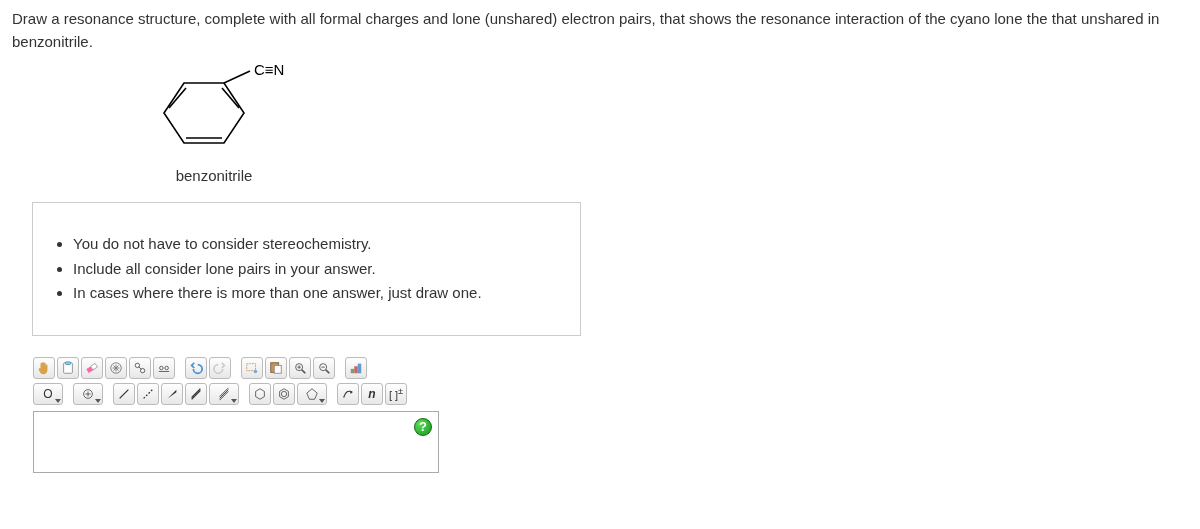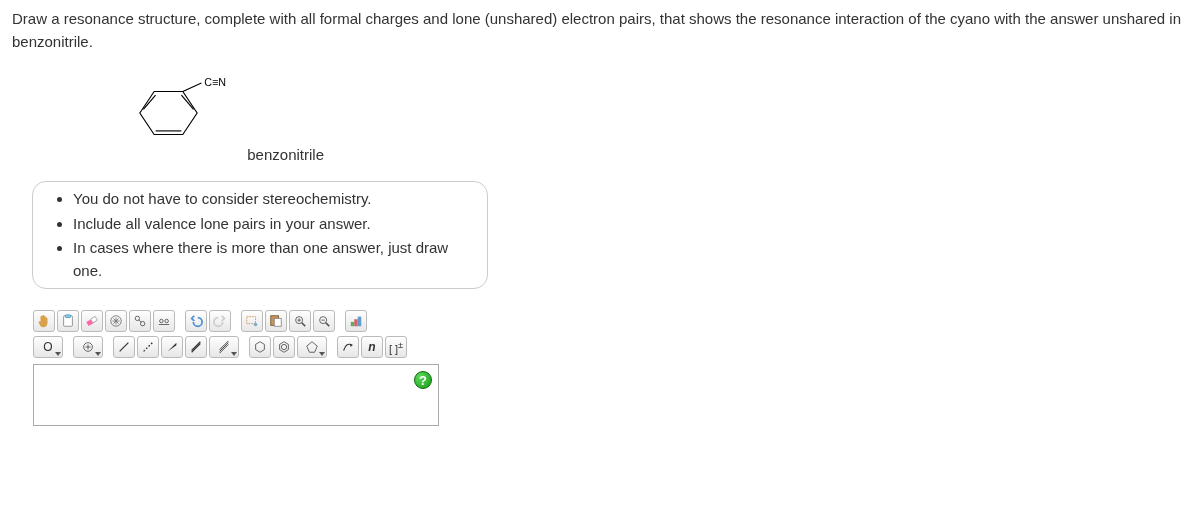--- a/index.html
+++ b/index.html
@@ -9,32 +9,32 @@
       color: #333;
       background: #fff;
       width: 1200px;
       padding: 8px 12px;
     }
     .question-text { line-height: 1.5; margin-bottom: 10px; }
     .question-text .b { font-weight: normal; }
     .molecule-block {
       margin: 6px 0 12px 92px;
       display: flex;
-      flex-direction: row;
-      align-items: flex-end;
+      flex-direction: column;
+      align-items: center;
       width: 220px;
     }
     .molecule-svg { width: 200px; height: 100px; }
     .molecule-label { font-size: 15px; margin-top: 4px; }
     .hint-box {
       border: 1px solid #ccc;
-      border-radius: 14px;
-      padding: 4px 18px;
+      border-radius: 0;
+      padding: 28px 18px;
       margin: 18px 0 18px 20px;
-      width: 456px;
+      width: 549px;
       background:#fff;
     }
     .hint-box ul { list-style: disc; padding-left: 22px; }
     .hint-box li { margin: 2px 0; line-height: 1.5; font-size:15px;}
     .editor {
       margin-left: 20px;
       width: 408px;
       border:1px solid transparent;
     }
     .toolbar-row {
@@ -75,41 +75,41 @@
       display:flex;align-items:center;justify-content:center;
       border:1px solid #0a6a0a;
       cursor:pointer;
     }
     .charge-label{font-size:11px;}
   </style>
 </head>
 <body>
 
 <div class="question-text">
-  <span>Draw a resonance structure, complete with all formal charges and lone (unshared) electron pairs, that shows the resonance interaction of the </span><span class="b">cyano</span><span> with the </span><span class="b">answer</span><span> unshared in </span><span class="b">benzonitrile</span><span>.</span>
+  <span>Draw a resonance structure, complete with all formal charges and lone (unshared) electron pairs, that shows the resonance interaction of the </span><span class="b">cyano</span><span> lone the </span><span class="b">that</span><span> unshared in </span><span class="b">benzonitrile</span><span>.</span>
 </div>
 
 <div class="molecule-block">
   <svg class="molecule-svg" viewBox="0 0 200 100">
     <g stroke="#000" stroke-width="1.6" fill="none">
       <polygon points="50,50 70,20 110,20 130,50 110,80 70,80"></polygon>
       <line x1="55" y1="45" x2="72" y2="25"></line>
       <line x1="108" y1="25" x2="125" y2="45"></line>
       <line x1="72" y1="75" x2="108" y2="75"></line>
       <line x1="110" y1="20" x2="136" y2="8"></line>
     </g>
     <text x="140" y="12" font-size="15" font-family="Arial">C≡N</text>
   </svg>
   <div class="molecule-label">benzonitrile</div>
 </div>
 
 <div class="hint-box">
   <ul>
     <li>You do not have to consider stereochemistry.</li>
-    <li>Include all valence lone pairs in your answer.</li>
+    <li>Include all consider lone pairs in your answer.</li>
     <li>In cases where there is more than one answer, just draw one.</li>
   </ul>
 </div>
 
 <div class="editor">
   <div class="toolbar-row">
     <div class="tool">
         <svg viewBox="0 0 16 16">
           <path fill="#d9a24a" d="M4 8V3a1 1 0 012 0v4V2a1 1 0 012 0v5V3a1 1 0 012 0v5V5a1 1 0 012 0v5c0 3-2 5-4 5H7c-2 0-3-1-4-3l-1-2c-.5-1 .5-2 1.5-1.5z"></path>
         </svg>

